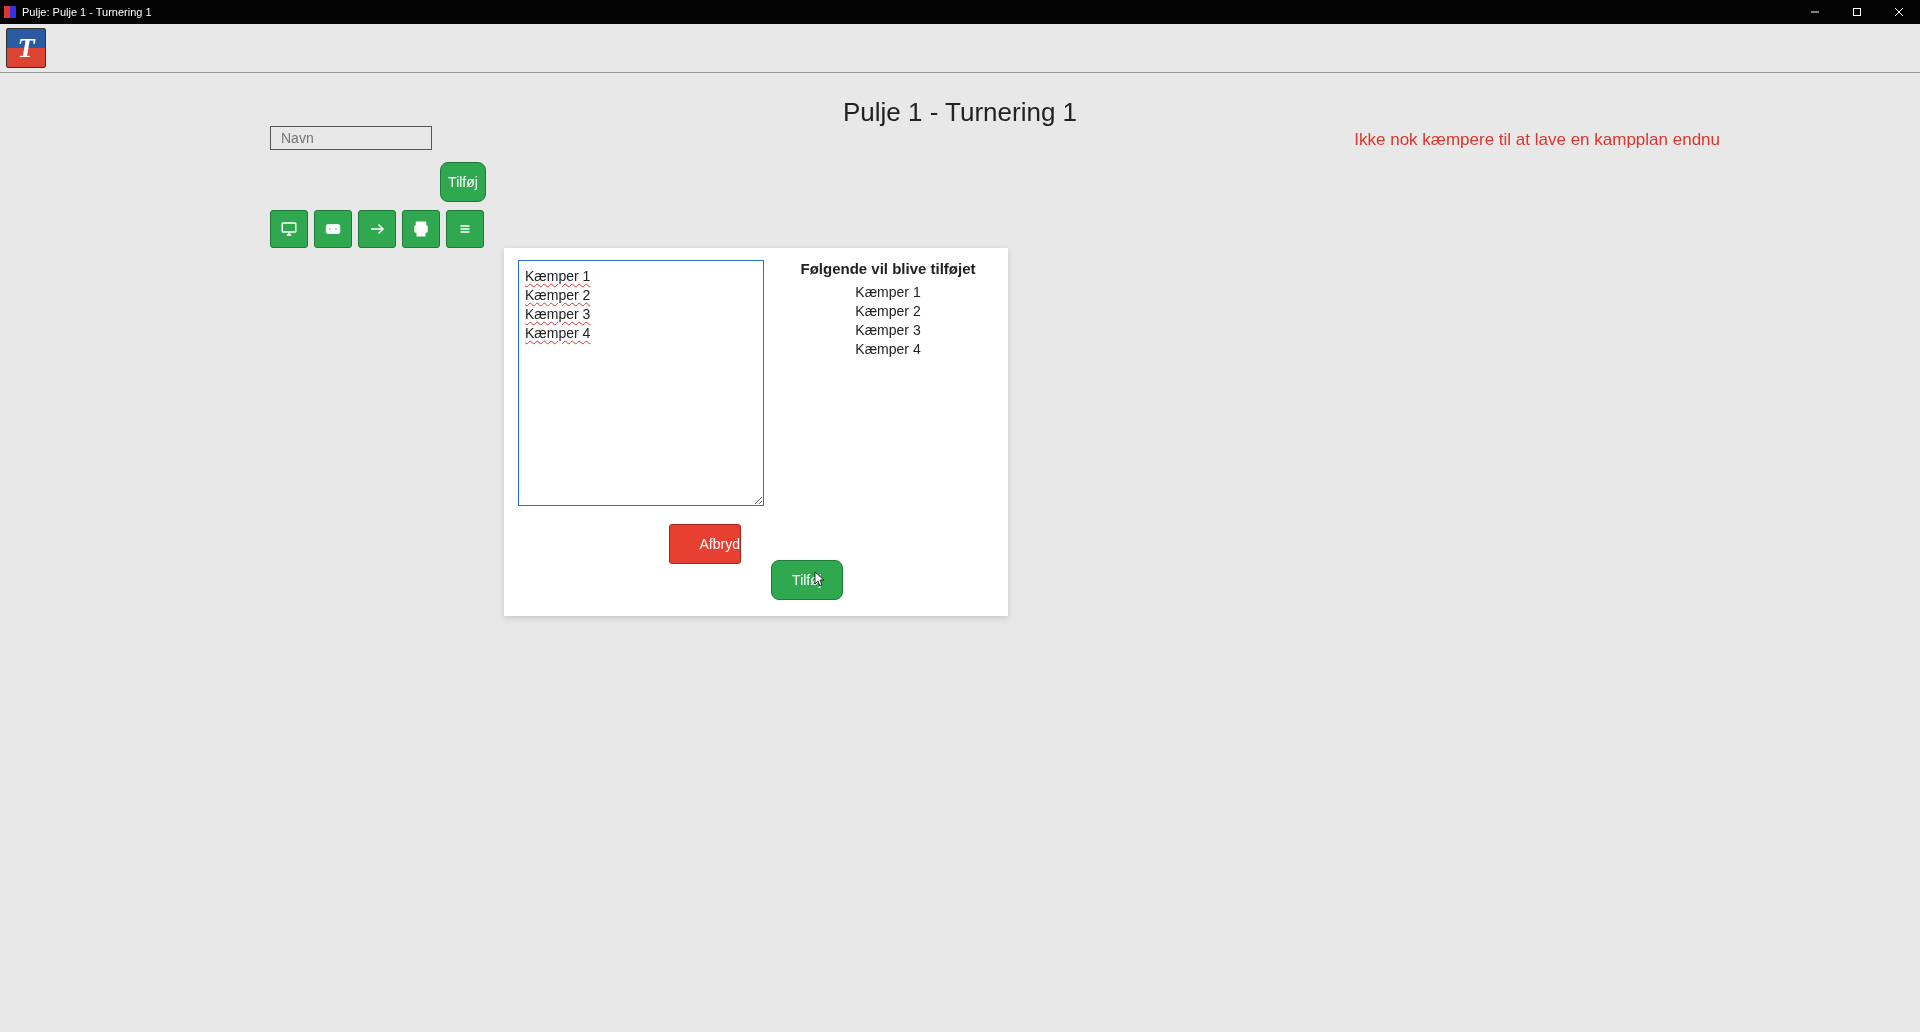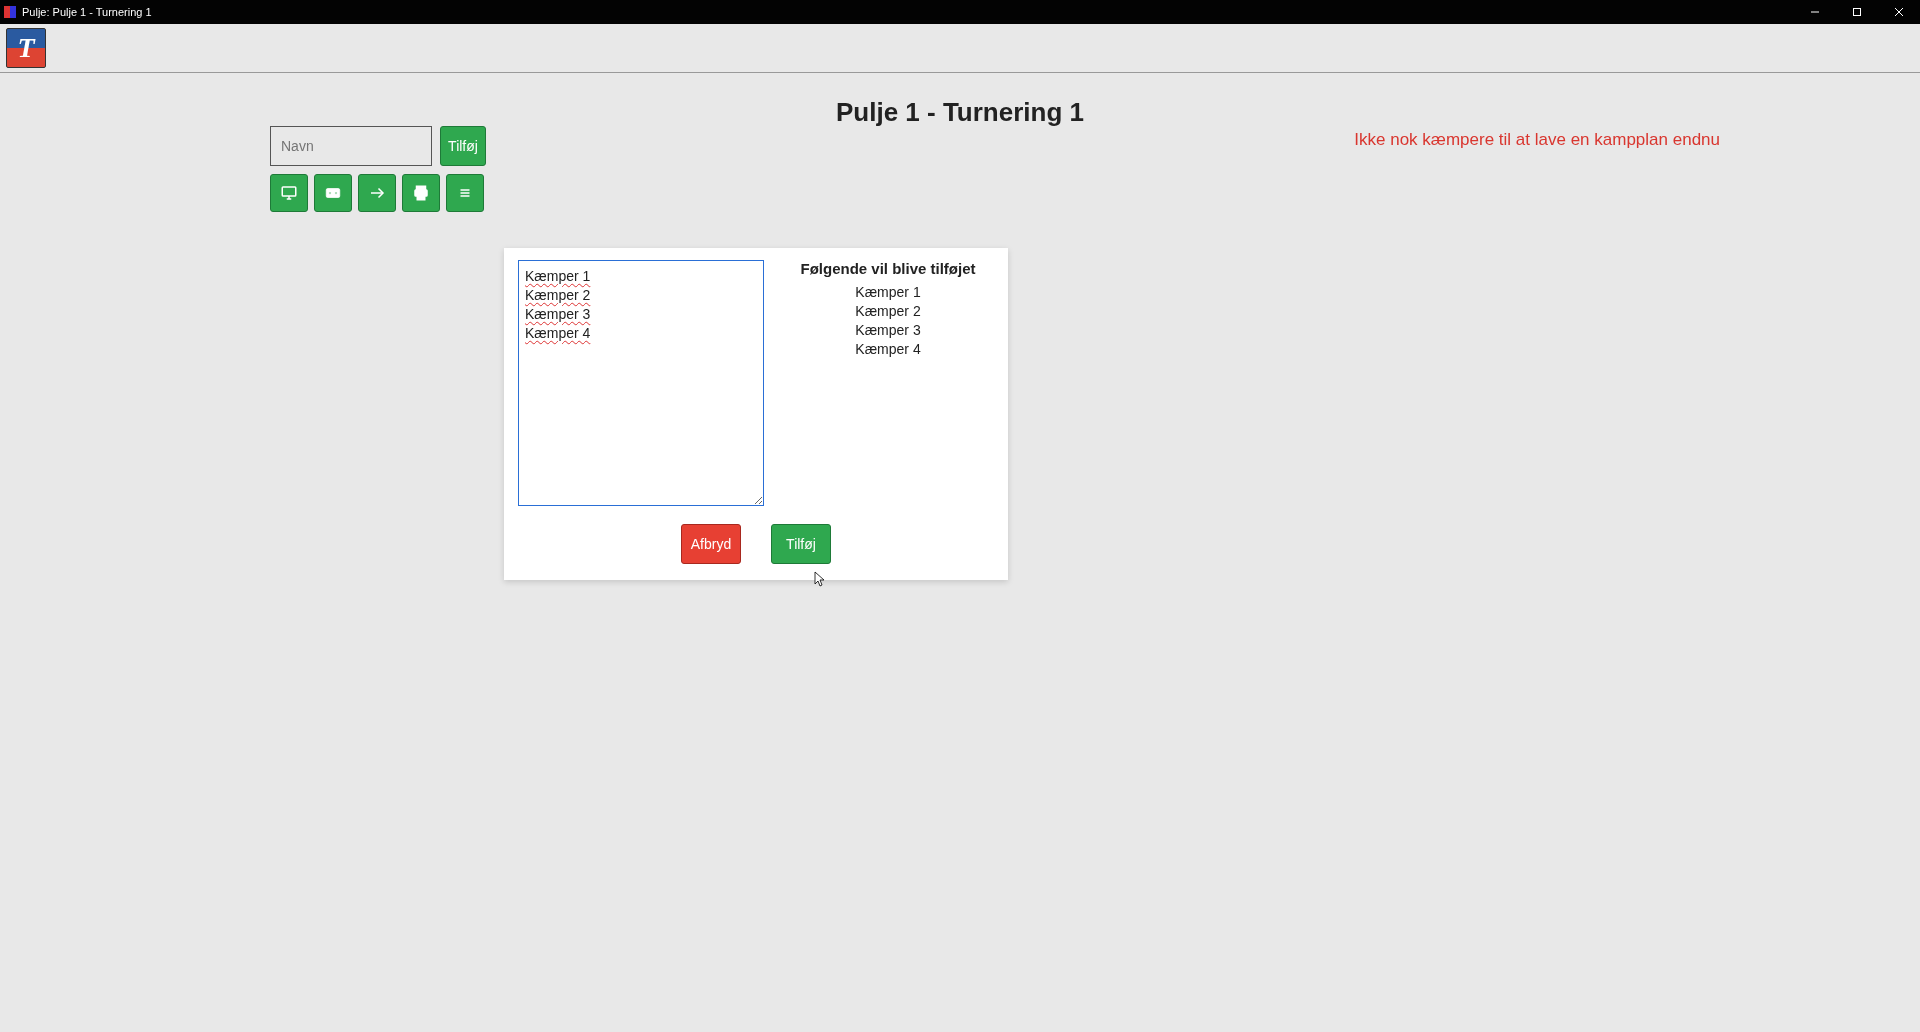--- a/index.html
+++ b/index.html
@@ -44,48 +44,49 @@
       position: relative;
       border: 1px solid #333;
       border-radius: 2px;
       display: flex; align-items: center; justify-content: center;
       color: #fff; font-weight: bold; font-size: 28px; font-style: italic;
       font-family: Georgia, serif;
     }
     .page-title {
       text-align: center;
       font-size: 26px;
-      font-weight: 700;
+      font-weight: 400;
       margin-top: 24px;
       color: #222;
     }
     .top-controls {
       position: absolute;
       left: 270px;
       top: 126px;
     }
     .name-row { display: flex; gap: 8px; }
     .name-input {
-      width: 162px; height: 40px;
+      width: 162px; height: 24px;
       border: 1px solid #555;
       background: #e8e8e8;
       padding: 0 10px;
       font-size: 14px;
       color: #555;
     }
     .btn-green {
       background: #2fa84f;
       border: 1px solid #1e7a38;
       color: #fff;
       font-size: 14px;
-      border-radius: 3px;
+      border-radius: 8px;
       cursor: pointer;
       display: flex;
       align-items: center;
       justify-content: center;
+      margin-top: 36px;
     }
     .btn-add { width: 46px; height: 40px; }
     .icon-row {
       display: flex; gap: 6px; margin-top: 8px;
     }
     .icon-btn {
       width: 38px; height: 38px;
       background: #2fa84f;
       border: 1px solid #1e7a38;
       border-radius: 3px;
@@ -147,22 +148,23 @@
       margin-top: 14px;
     }
     .btn-red {
       background: #e74033;
       border: 1px solid #a8281f;
       color: #fff;
       border-radius: 3px;
       cursor: pointer;
     }
     .btn-dlg {
-      width: 60px; height: 40px;
-      font-size: 14px;
+      width: 72px; height: 40px;
+      font-size: 14px;
+      text-align: right;
     }
     .cursor-pointer {
       position: absolute;
       left: 810px; top: 570px;
       font-size: 16px;
       pointer-events: none;
     }
   </style>
 </head>
 <body>

